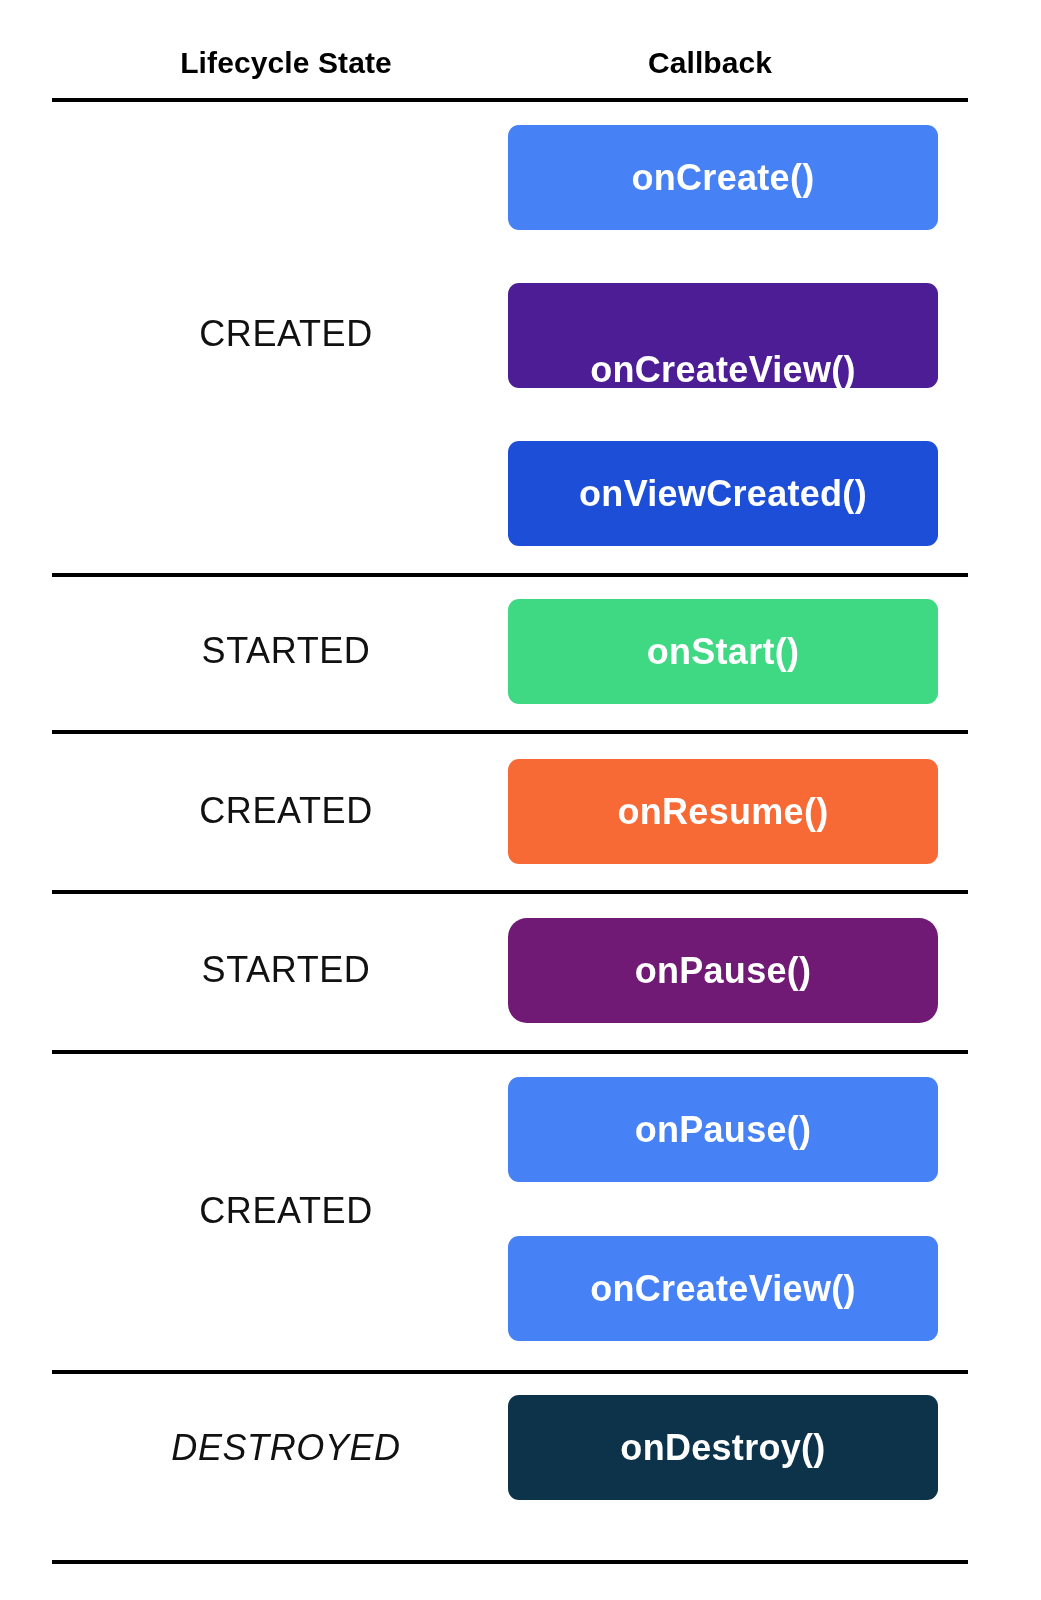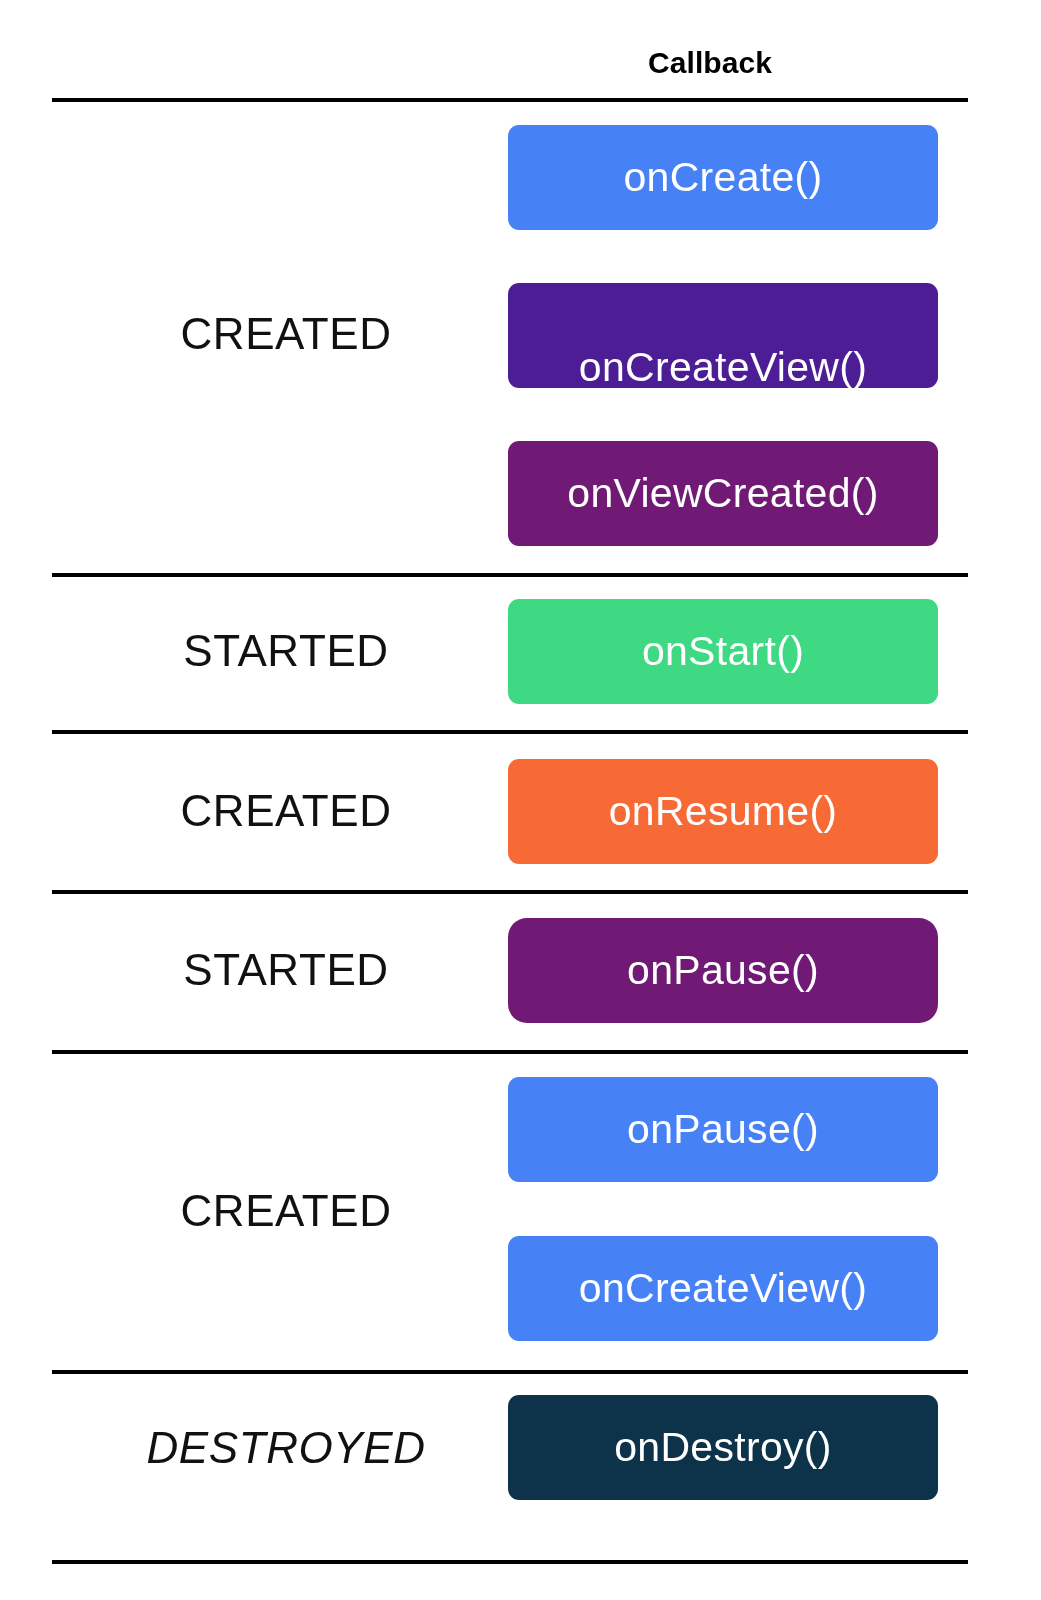--- a/index.html
+++ b/index.html
@@ -53,21 +53,21 @@
     width: 916px;
     height: 4px;
     background: #000000;
   }
 
   
   .state-label {
     position: absolute;
     left: 286px;
     transform: translate(-50%, -50%);
-    font-size: 44px;
+    font-size: 36px;
     font-weight: 400;
     color: #111111;
     letter-spacing: 0.6px;
     white-space: nowrap;
     text-align: left;
   }
 
   
   .pill {
     position: absolute;
@@ -75,34 +75,35 @@
     width: 430px;
     height: 105px;
     border-radius: 11px;
     display: flex;
     align-items: center;
     justify-content: center;
     box-sizing: border-box;
   }
 
   .pill-label {
-    font-size: 41px;
-    font-weight: 400;
+    font-size: 36px;
+    font-weight: 700;
     color: #ffffff;
     letter-spacing: 0.3px;
     white-space: nowrap;
     line-height: 1;
   }
 </style>
 </head>
 <body>
 
 <div id="page">
 
   <div class="header-row">
+    <div class="col-head state-head">Lifecycle State</div>
     <div class="col-head callback-head">Callback</div>
   </div>
 
   <div id="rules-layer">
       <div class="rule" style="top: 98px; background: rgb(0, 0, 0);"></div>
       <div class="rule" style="top: 573px; background: rgb(0, 0, 0);"></div>
       <div class="rule" style="top: 730px; background: rgb(0, 0, 0);"></div>
       <div class="rule" style="top: 890px; background: rgb(0, 0, 0);"></div>
       <div class="rule" style="top: 1050px; background: rgb(0, 0, 0);"></div>
       <div class="rule" style="top: 1370px; background: rgb(0, 0, 0);"></div>
@@ -116,21 +117,21 @@
       <div class="state-label" style="top: 1211px; color: rgb(17, 17, 17);">CREATED</div>
       <div class="state-label" style="top: 1448px; color: rgb(17, 17, 17); font-style: italic;">DESTROYED</div>
     </div>
   <div id="pills-layer">
       <div class="pill" style="top: 125px; background: rgb(70, 129, 245);">
         <span class="pill-label" style="color: rgb(255, 255, 255);">onCreate()</span>
       </div>
       <div class="pill" style="top: 283px; background: #4c1d95; align-items: flex-end;">
         <span class="pill-label" style="color: rgb(255, 255, 255);">onCreateView()</span>
       </div>
-      <div class="pill" style="top: 441px; background: #701a75;">
+      <div class="pill" style="top: 441px; background: #1d4ed8;">
         <span class="pill-label" style="color: rgb(255, 255, 255);">onViewCreated()</span>
       </div>
       <div class="pill" style="top: 599px; background: rgb(63, 217, 131);">
         <span class="pill-label" style="color: rgb(255, 255, 255);">onStart()</span>
       </div>
       <div class="pill" style="top: 759px; background: rgb(247, 106, 53);">
         <span class="pill-label" style="color: rgb(255, 255, 255);">onResume()</span>
       </div>
       <div class="pill" style="top: 918px; background: #701a75; border-radius: 19px;">
         <span class="pill-label" style="color: rgb(255, 255, 255);">onPause()</span>

